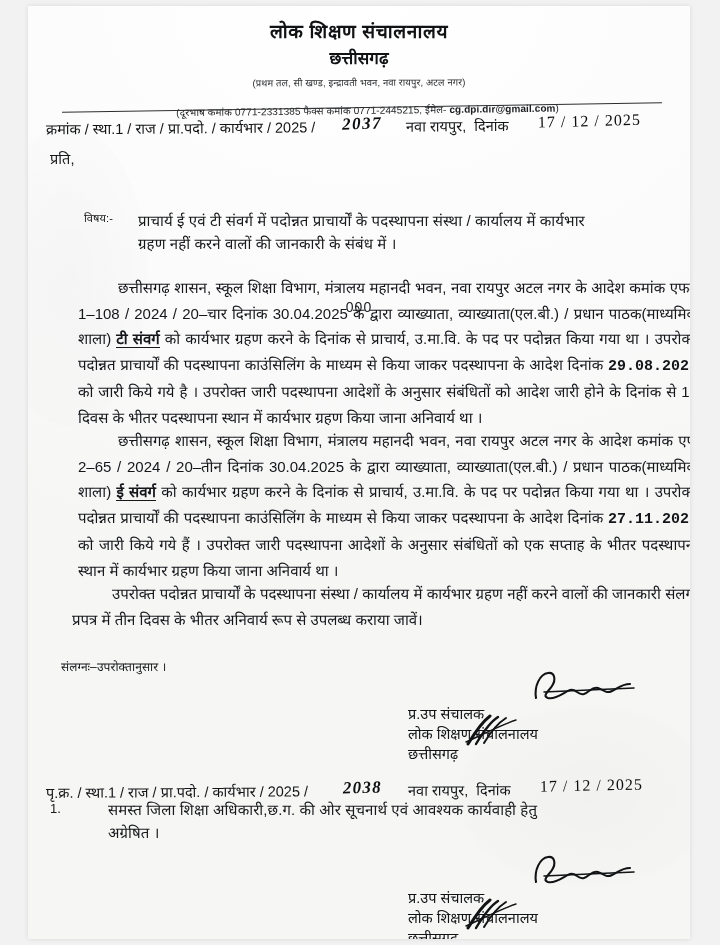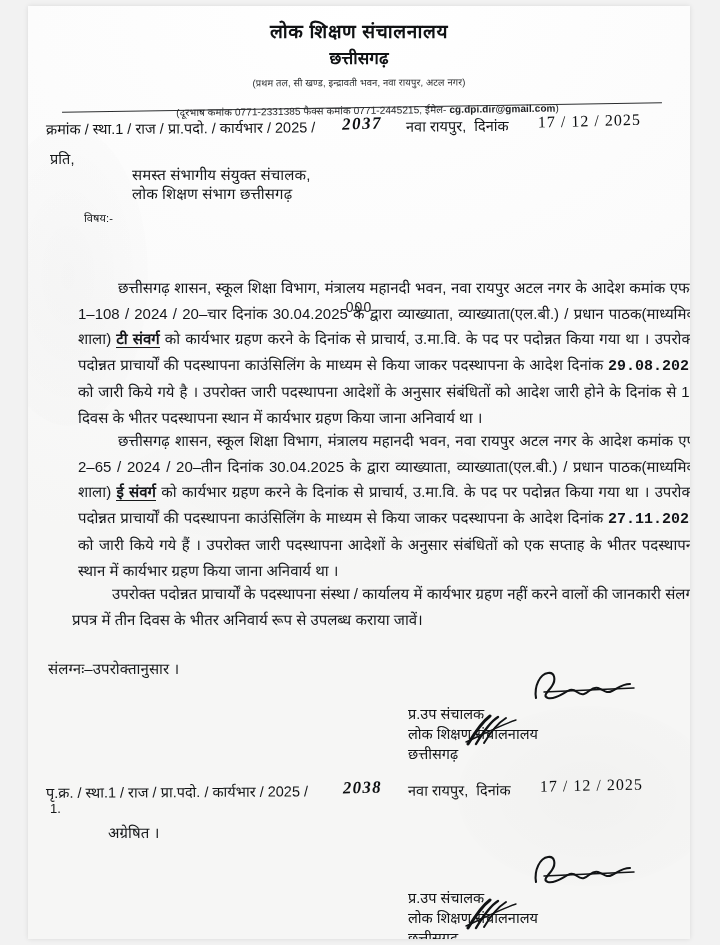--- a/index.html
+++ b/index.html
@@ -196,21 +196,21 @@
   }
   .para .indent {
     display: inline-block;
     width: 40px;
   }
 
   #para-1 { left: 50px; top: 269px; width: 620px; }
   #para-2 { left: 50px; top: 422px; width: 620px; }
   #para-3 { left: 44px; top: 575px; width: 626px; }
   #para-4 { left: 44px; top: 625px; width: 626px; }
-  #enclosure-line { left: 20px; top: 652px; font-size: 15px; }
+  #enclosure-line { left: 33px; top: 652px; font-size: 12px; }
 
   
   .sig-block {
     position: absolute;
     text-align: left;
     width: 300px;
   }
   .sig-scribble {
     position: relative;
     height: 34px;
@@ -308,24 +308,24 @@
     <div id="header-rule"></div>
 
     <div id="ref-line">
       <span class="typed">क्रमांक / स्था.1 / राज / प्रा.पदो. / कार्यभार / 2025 /</span>
       <span class="hand-num">2037</span>
       <span class="tail">नवा रायपुर,  दिनांक</span>
       <span class="hand-date">17 / 12 / 2025</span>
     </div>
 
     <div id="to-label" class="doc-text">प्रति,</div>
-    <div id="to-line-1" class="doc-text">समस्त संभागीय संयुक्त संचालक,</div>
-    <div id="to-line-2" class="doc-text">लोक शिक्षण संभाग छत्तीसगढ़</div>
 
     <div id="subject-label" class="doc-text">विषय:-</div>
+    <div id="subject-text-1" class="doc-text">प्राचार्य ई एवं टी संवर्ग में पदोन्नत प्राचार्यों के पदस्थापना संस्था / कार्यालय में कार्यभार</div>
+    <div id="subject-text-2" class="doc-text">ग्रहण नहीं करने वालों की जानकारी के संबंध में ।</div>
     <div id="separator-000" class="doc-text">000</div>
 
     <div id="para-1" class="para">
       <span class="indent"></span><span>छत्तीसगढ़ शासन, स्कूल शिक्षा विभाग, मंत्रालय महानदी भवन, नवा रायपुर अटल नगर के आदेश कमांक एफ–1–108 / 2024 / 20–चार दिनांक 30.04.2025 के द्वारा व्याख्याता, व्याख्याता(एल.बी.) / प्रधान पाठक(माध्यमिक शाला) </span><span class="bold-u">टी संवर्ग</span><span> को कार्यभार ग्रहण करने के दिनांक से प्राचार्य, उ.मा.वि. के पद पर पदोन्नत किया गया था । उपरोक्त पदोन्नत प्राचार्यों की पदस्थापना काउंसिलिंग के माध्यम से किया जाकर पदस्थापना के आदेश दिनांक </span><span class="bold">29.08.2025</span><span> को जारी किये गये है । उपरोक्त जारी पदस्थापना आदेशों के अनुसार संबंधितों को आदेश जारी होने के दिनांक से 10 दिवस के भीतर पदस्थापना स्थान में कार्यभार ग्रहण किया जाना अनिवार्य था ।</span>
     </div>
 
     <div id="para-2" class="para">
       <span class="indent"></span><span>छत्तीसगढ़ शासन, स्कूल शिक्षा विभाग, मंत्रालय महानदी भवन, नवा रायपुर अटल नगर के आदेश कमांक एफ 2–65 / 2024 / 20–तीन दिनांक 30.04.2025 के द्वारा व्याख्याता, व्याख्याता(एल.बी.) / प्रधान पाठक(माध्यमिक शाला) </span><span class="bold-u">ई संवर्ग</span><span> को कार्यभार ग्रहण करने के दिनांक से प्राचार्य, उ.मा.वि. के पद पर पदोन्नत किया गया था । उपरोक्त पदोन्नत प्राचार्यों की पदस्थापना काउंसिलिंग के माध्यम से किया जाकर पदस्थापना के आदेश दिनांक </span><span class="bold">27.11.2025</span><span> को जारी किये गये हैं । उपरोक्त जारी पदस्थापना आदेशों के अनुसार संबंधितों को एक सप्ताह के भीतर पदस्थापना स्थान में कार्यभार ग्रहण किया जाना अनिवार्य था ।</span>
     </div>
 
@@ -357,20 +357,21 @@
     </div>
 
     <div id="endorse-line">
       <span class="typed">पृ.क्र. / स्था.1 / राज / प्रा.पदो. / कार्यभार / 2025 /</span>
       <span class="hand-num">2038</span>
       <span class="tail">नवा रायपुर,  दिनांक</span>
       <span class="hand-date">17 / 12 / 2025</span>
     </div>
 
     <div id="endorse-item-num" class="doc-text">1.</div>
+    <div id="endorse-item-1a" class="doc-text">समस्त जिला शिक्षा अधिकारी,छ.ग. की ओर सूचनार्थ एवं आवश्यक कार्यवाही हेतु</div>
     <div id="endorse-item-1b" class="doc-text">अग्रेषित ।</div>
 
     <div id="sig-block-2" class="sig-block">
       <div class="sig-scribble">
         <svg width="300" height="34" viewBox="0 0 300 34">
           <path d="M128 28 C126 16, 132 4, 140 3 C147 2, 148 10, 144 16 C140 22, 134 26, 140 28
                    C148 30, 156 22, 162 20 C168 18, 170 26, 176 24 C182 22, 184 16, 190 18
                    C196 20, 198 24, 204 21 C210 18, 214 14, 222 14" fill="none" stroke="#111315" stroke-width="2.1" stroke-linecap="round"></path>
           <path d="M136 22 L226 18" fill="none" stroke="#111315" stroke-width="1.5" stroke-linecap="round"></path>
         </svg>

